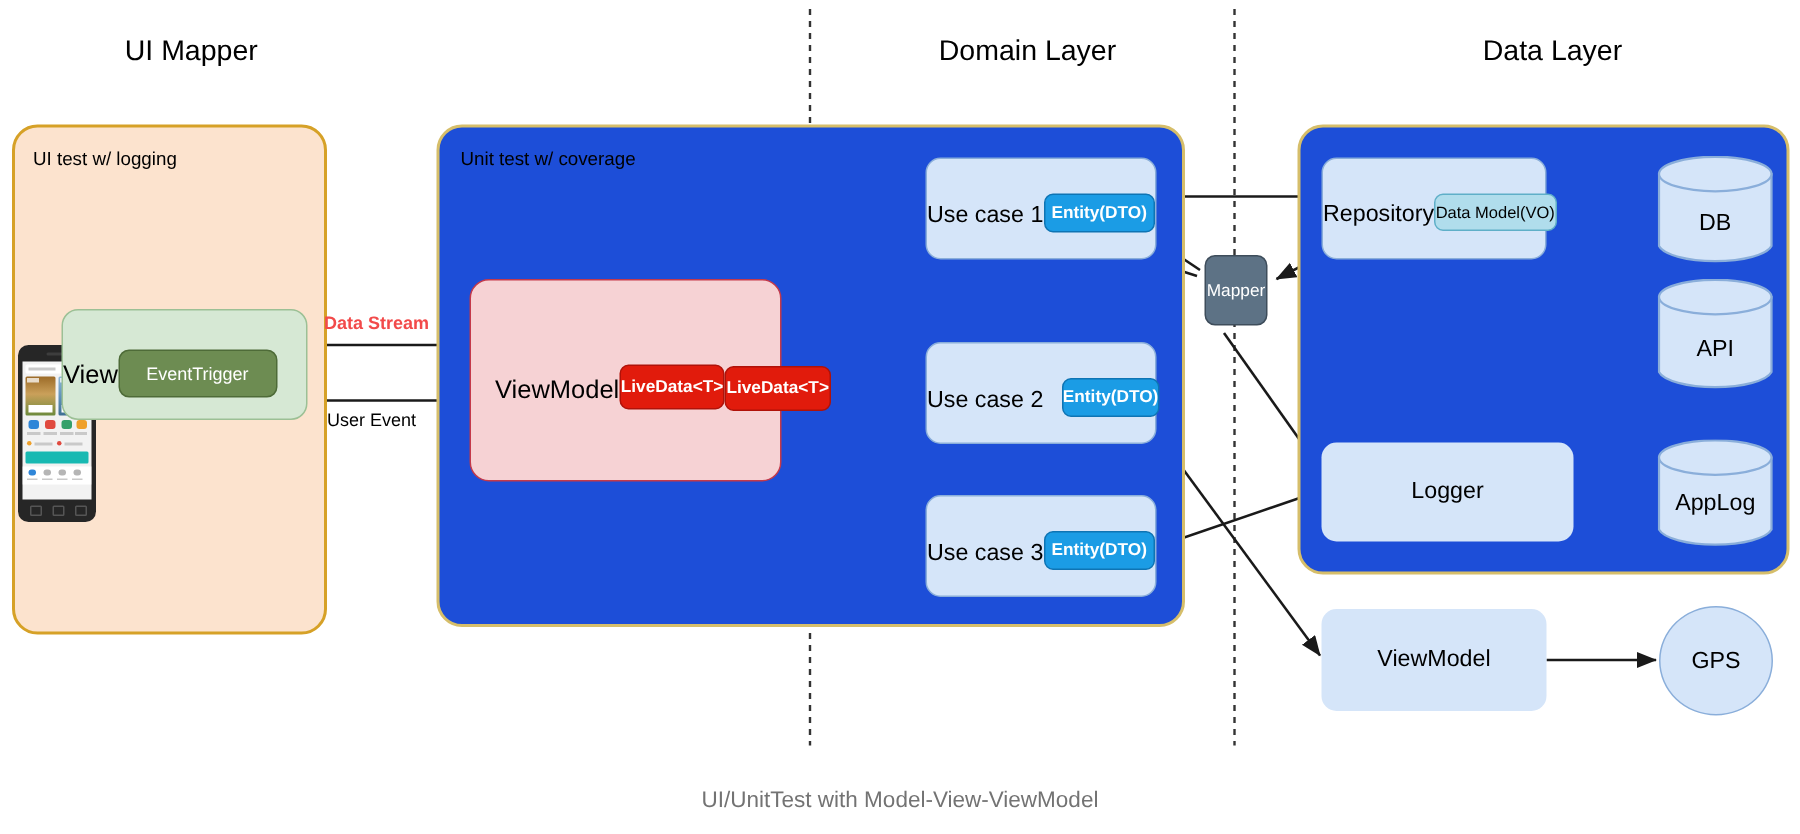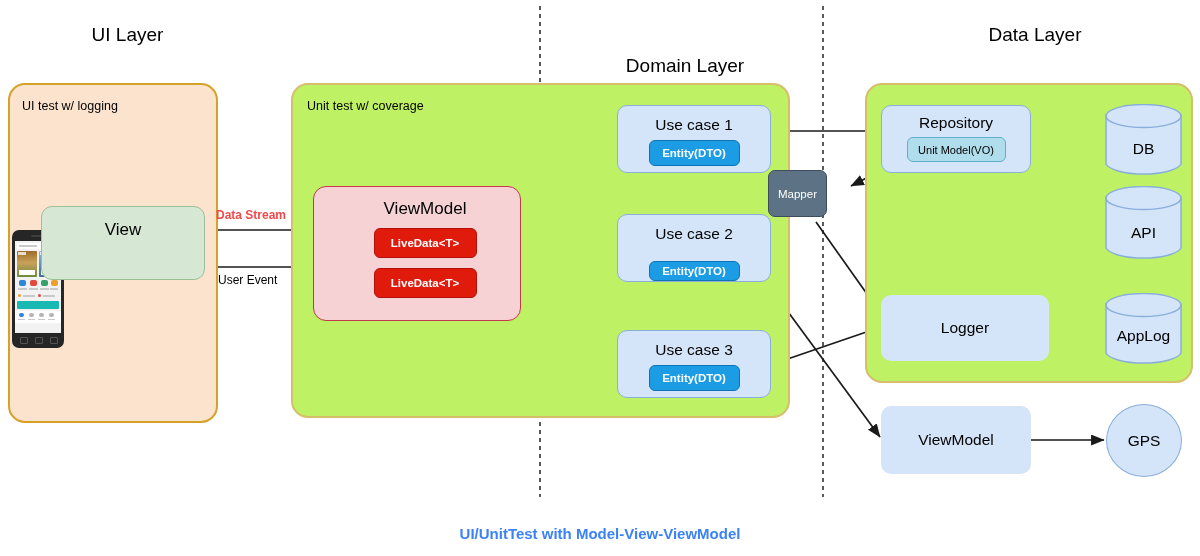--- a/index.html
+++ b/index.html
@@ -7,25 +7,25 @@
        font-family:"Liberation Sans",sans-serif;color:#000;}
   #canvas{position:absolute;inset:0;width:1200px;height:556px;}
   .abs{position:absolute;box-sizing:border-box;}
 
   
   .layer-title{font-size:19px;color:#000;text-align:center;white-space:nowrap;}
 
   
   .panel{border-width:2px;border-style:solid;border-radius:17px;}
   .panel-ui{background:#FCE3CE;border-color:#D6A127;}
-  .panel-yellow{background:#bef264;border-color:#D6BE6A;}
+  .panel-yellow{background:#1d4ed8;border-color:#D6BE6A;}
   .panel-label{position:absolute;font-size:12.5px;color:#000;white-space:nowrap;}
 
   
-  .node{border-width:1.5px;border-style:solid;display:flex;flex-direction:column;
+  .node{border-width:1.5px;border-style:solid;display:flex;flex-direction:row;
         align-items:center;justify-content:flex-start;}
   .node-title{white-space:nowrap;}
 
   .view-box{background:#D6E8D4;border-color:#9CC095;border-radius:11px;}
   .view-box .node-title{font-size:17px;margin-top:13px;}
   .pill-event{background:#6D8C52;border:1.5px solid #4E6B38;border-radius:7px;
         color:#fff;font-size:12px;display:flex;align-items:center;justify-content:center;
         white-space:nowrap;}
 
   .vm-box{background:#F6D2D4;border-color:#C4394A;border-radius:13px;padding-left:16px;}
@@ -59,21 +59,21 @@
   .circle-node{background:#D5E5F9;border:1.5px solid #8AAEDA;border-radius:50%;
         display:flex;align-items:center;justify-content:center;font-size:15.5px;}
 
   
   .edge-label{position:absolute;font-size:12px;white-space:nowrap;}
   .edge-label.data-stream{color:#F24A4A;font-weight:bold;}
   .edge-label.user-event{color:#000;}
 
   
   .caption{position:absolute;width:100%;text-align:center;font-size:15px;
-        font-weight:bold;color:#3b82f6;}
+        font-weight:normal;color:#737373;}
 
   
   .phone-body{background:#262626;border-radius:7px;}
   .phone-screen{position:absolute;background:#f2f2f2;overflow:hidden;}
   .ph-search{position:absolute;background:#fff;border-radius:1px;}
   .ph-card{position:absolute;border-radius:1px;overflow:hidden;}
   .ph-icon{position:absolute;border-radius:2px;}
   .ph-banner{position:absolute;background:#18B9B2;border-radius:1px;}
   .ph-nav{position:absolute;background:#fff;}
   .ph-line{position:absolute;background:#c9c9c9;}
@@ -133,22 +133,22 @@
     <line x1="1031" y1="140" x2="1103" y2="140" marker-end="url(#ah)"></line>
      API --&gt;
     <line x1="1031" y1="148" x2="1100" y2="218" marker-end="url(#ah)"></line>
      AppLog --&gt;
     <line x1="1031" y1="328" x2="1101" y2="328" marker-end="url(#ah)"></line>
      GPS --&gt;
     <line x1="1031" y1="440" x2="1104" y2="440" marker-end="url(#ah)"></line>
   </g>
 </svg>
 
-<div class="abs layer-title" style="left:40px;top:24px;width:175px;">UI Layer</div>
-<div class="abs layer-title" style="left:590px;top:24px;width:190px;margin-top:31px;">Domain Layer</div>
+<div class="abs layer-title" style="left:40px;top:24px;width:175px;">UI Mapper</div>
+<div class="abs layer-title" style="left:590px;top:24px;width:190px;">Domain Layer</div>
 <div class="abs layer-title" style="left:945px;top:24px;width:180px;">Data Layer</div>
 
 <div class="abs panel panel-ui" style="left:8px;top:83px;width:210px;height:340px;">
   <div class="panel-label" style="left:12px;top:14px;">UI test w/ logging</div>
 </div>
 
 <div class="abs phone-body" style="left:12px;top:230px;width:52px;height:118px;">
   <div class="ph-speaker" style="left:19px;top:5px;width:14px;height:2px;"></div>
   <div class="phone-screen" style="left:3px;top:11px;width:46px;height:92px;">
     <div class="ph-search" style="left:2px;top:2px;width:42px;height:6px;">
@@ -190,57 +190,58 @@
       <div class="ph-line" style="left:33px;top:8px;width:7px;height:1.4px;"></div>
     </div>
   </div>
   <div class="ph-home" style="left:8px;top:107px;width:6px;height:5px;"></div>
   <div class="ph-home" style="left:23px;top:107px;width:6px;height:5px;"></div>
   <div class="ph-home" style="left:38px;top:107px;width:6px;height:5px;"></div>
 </div>
 
 <div class="abs node view-box" style="left:41px;top:206px;width:164px;height:74px;">
   <div class="node-title">View</div>
+  <div class="pill-event" style="width:104px;height:30px;margin-top:12px;">EventTrigger</div>
 </div>
 
 <div class="edge-label data-stream" style="left:216px;top:208px;">Data Stream</div>
 <div class="edge-label user-event" style="left:218px;top:273px;">User Event</div>
 
 <div class="abs panel panel-yellow" style="left:291px;top:83px;width:499px;height:335px;">
   <div class="panel-label" style="left:14px;top:14px;">Unit test w/ coverage</div>
 </div>
 
 <div class="abs node vm-box" style="left:313px;top:186px;width:208px;height:135px;">
   <div class="node-title">ViewModel</div>
   <div class="pill-live" style="width:101px;height:28px;margin-top:9px;">LiveData&lt;T&gt;</div>
   <div class="pill-live" style="width:101px;height:28px;margin-top:10px;">LiveData&lt;T&gt;</div>
 </div>
 
 <div class="abs node uc-box" style="left:617px;top:105px;width:154px;height:68px;">
   <div class="node-title">Use case 1</div>
   <div class="pill-dto" style="width:89px;height:24px;margin-top:6px;">Entity(DTO)</div>
 </div>
 
-<div class="abs node uc-box" style="left:617px;top:214px;width:154px;height:68px;gap:12px;">
+<div class="abs node uc-box" style="left:617px;top:228px;width:154px;height:68px;gap:12px;">
   <div class="node-title">Use case 2</div>
   <div class="pill-dto" style="width:89px;height:24px;margin-top:6px;">Entity(DTO)</div>
 </div>
 
 <div class="abs node uc-box" style="left:617px;top:330px;width:154px;height:68px;">
   <div class="node-title">Use case 3</div>
   <div class="pill-dto" style="width:89px;height:24px;margin-top:6px;">Entity(DTO)</div>
 </div>
 
-<div class="abs mapper-box" style="left:768px;top:170px;width:59px;height:47px;">Mapper</div>
+<div class="abs mapper-box" style="left:803px;top:170px;width:42px;height:47px;">Mapper</div>
 
 <div class="abs panel panel-yellow" style="left:865px;top:83px;width:328px;height:300px;"></div>
 
 <div class="abs node repo-box" style="left:881px;top:105px;width:150px;height:68px;">
   <div class="node-title">Repository</div>
-  <div class="pill-vo" style="width:97px;height:23px;margin-top:5px;">Unit Model(VO)</div>
+  <div class="pill-vo" style="width:97px;height:23px;margin-top:5px;">Data Model(VO)</div>
 </div>
 
 <div class="abs plain-box" style="left:881px;top:295px;width:168px;height:66px;">Logger</div>
 
 <div class="abs plain-box" style="left:881px;top:406px;width:150px;height:68px;">ViewModel</div>
 
 <div class="cyl" style="left:1105px;top:104px;width:77px;height:72px;">
   <svg width="77" height="72" viewBox="0 0 77 72">
     <path d="M1,12 L1,60 A38,12 0 0 0 76,60 L76,12 Z" fill="#D5E5F9" stroke="#8AAEDA" stroke-width="1.5"></path>
     <ellipse cx="38.5" cy="12" rx="37.5" ry="11.5" fill="#D5E5F9" stroke="#8AAEDA" stroke-width="1.5"></ellipse>

